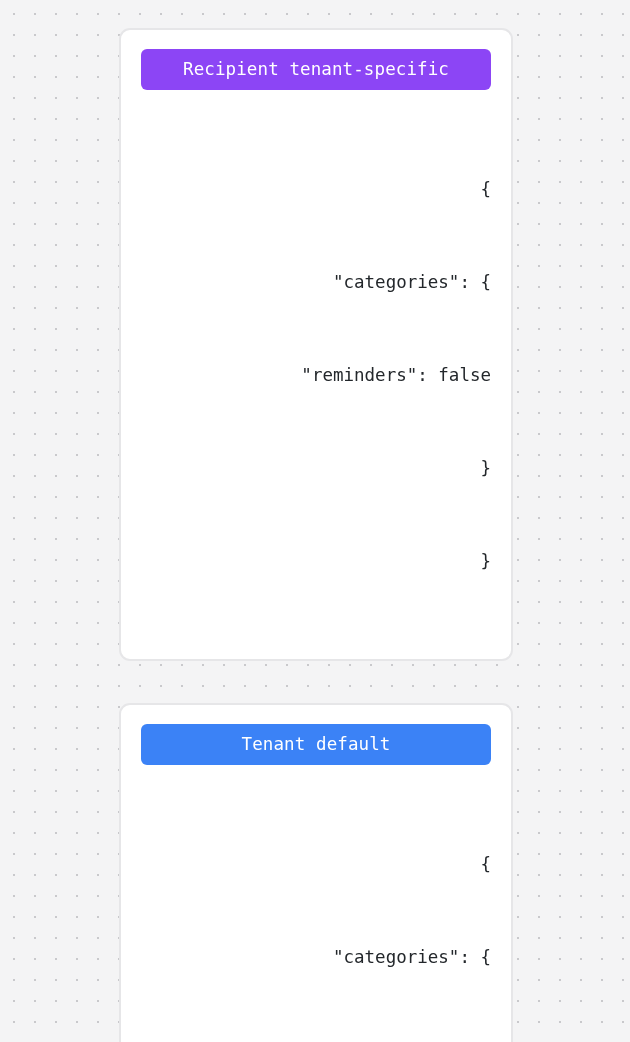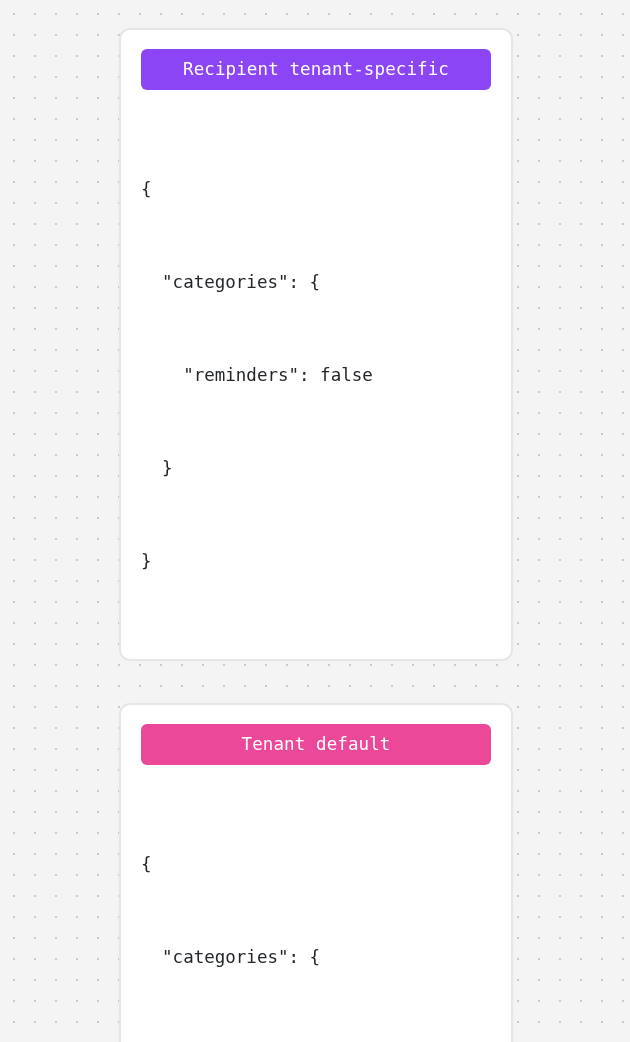--- a/index.html
+++ b/index.html
@@ -27,20 +27,21 @@
     flex-direction: column;
     gap: 42px;
   }
 
   .card {
     background: #ffffff;
     border: 2px solid #e6e6e8;
     border-radius: 11px;
     box-sizing: border-box;
     padding: 19px 20px 20px 20px;
+    text-align: right;
   }
 
   .card-header {
     border-radius: 6px;
     height: 41px;
     display: flex;
     align-items: center;
     justify-content: center;
     box-sizing: border-box;
   }
@@ -81,21 +82,21 @@
     <div class="card-body">
       <div class="code-line">{</div>
       <div class="code-line">  "categories": {</div>
       <div class="code-line">    "reminders": false</div>
       <div class="code-line">  }</div>
       <div class="code-line">}</div>
     </div>
   </div>
 
   <div class="card">
-    <div class="card-header" style="background:#ec4899">
+    <div class="card-header" style="background:#3b82f6">
       <span class="card-header-label">Tenant default</span>
     </div>
     <div class="card-body">
       <div class="code-line">{</div>
       <div class="code-line">  "categories": {</div>
       <div class="code-line">    "reminders": true</div>
       
       
     </div>
   </div>

